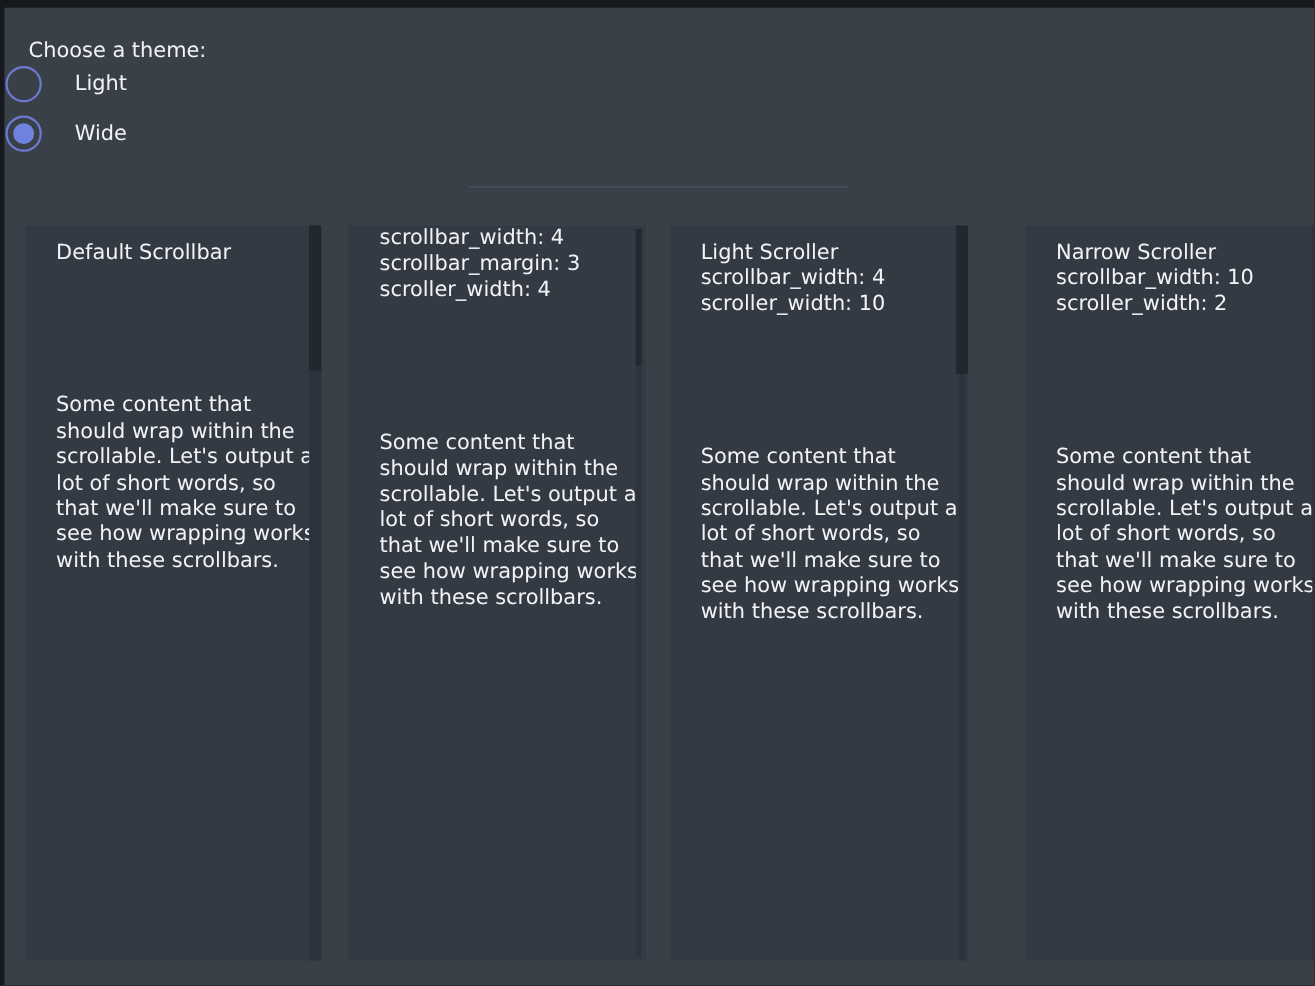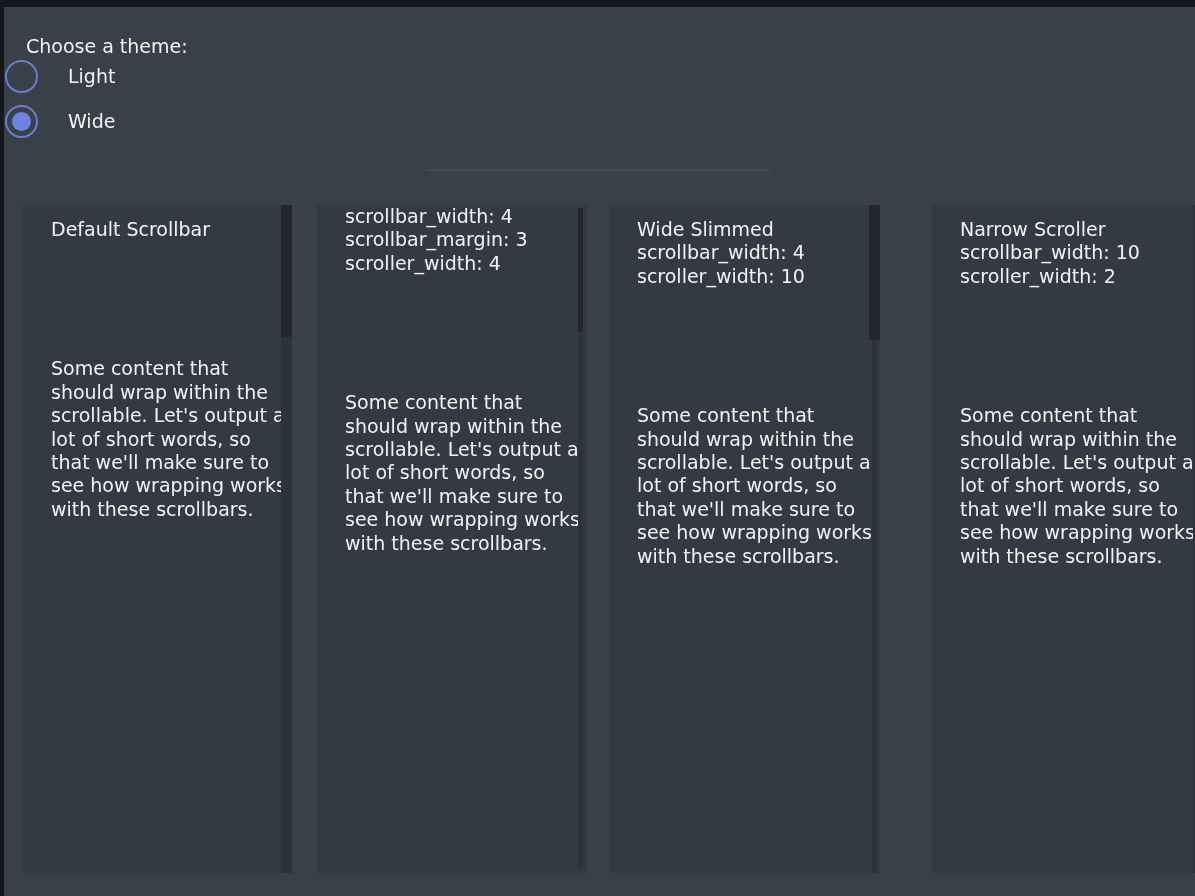--- a/index.html
+++ b/index.html
@@ -124,21 +124,21 @@
     <div class="panel-params">scrollbar_width: 4
 scrollbar_margin: 3
 scroller_width: 4</div>
     <div class="panel-content">Some content that should wrap within the scrollable. Let's output a lot of short words, so that we'll make sure to see how wrapping works with these scrollbars.</div>
     <div class="scrollbar-track">
       <div class="scrollbar-thumb"></div>
     </div>
   </div>
 
   <div class="panel panel-2 variant-wide">
-    <div class="panel-title">Wide Slimmed</div>
+    <div class="panel-title">Light Scroller</div>
     <div class="panel-params">scrollbar_width: 4
 scroller_width: 10</div>
     <div class="panel-content">Some content that should wrap within the scrollable. Let's output a lot of short words, so that we'll make sure to see how wrapping works with these scrollbars.</div>
     <div class="scrollbar-track">
       <div class="scrollbar-thumb"></div>
     </div>
   </div>
 
   <div class="panel panel-3 variant-narrow">
     <div class="panel-title">Narrow Scroller</div>

